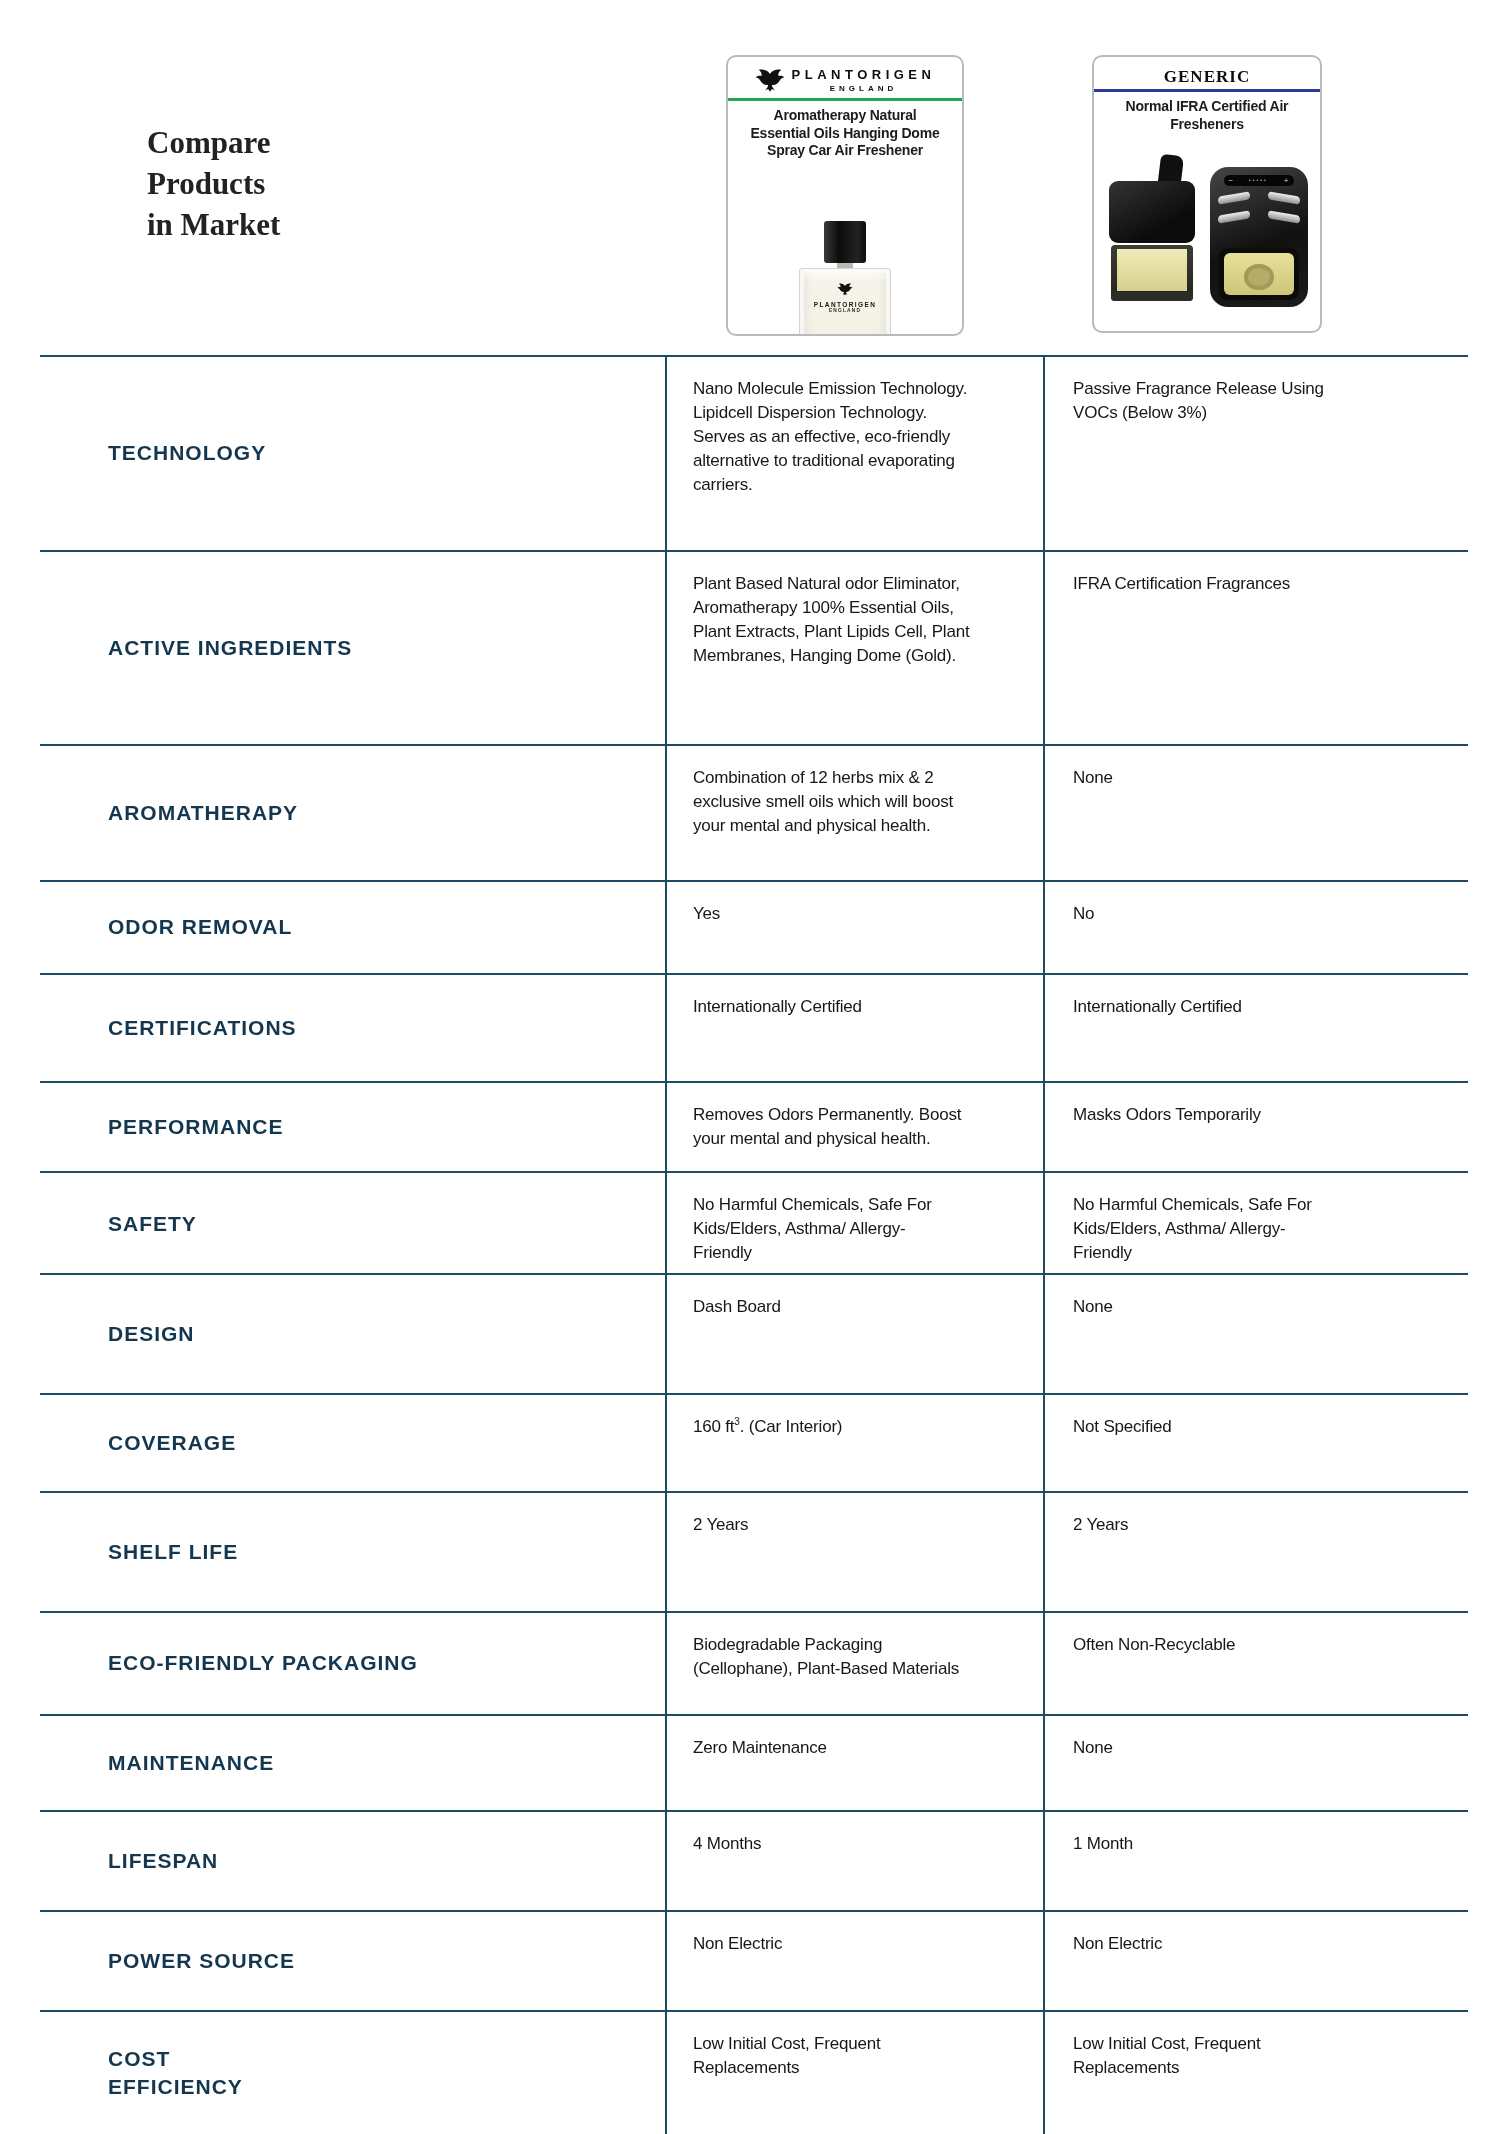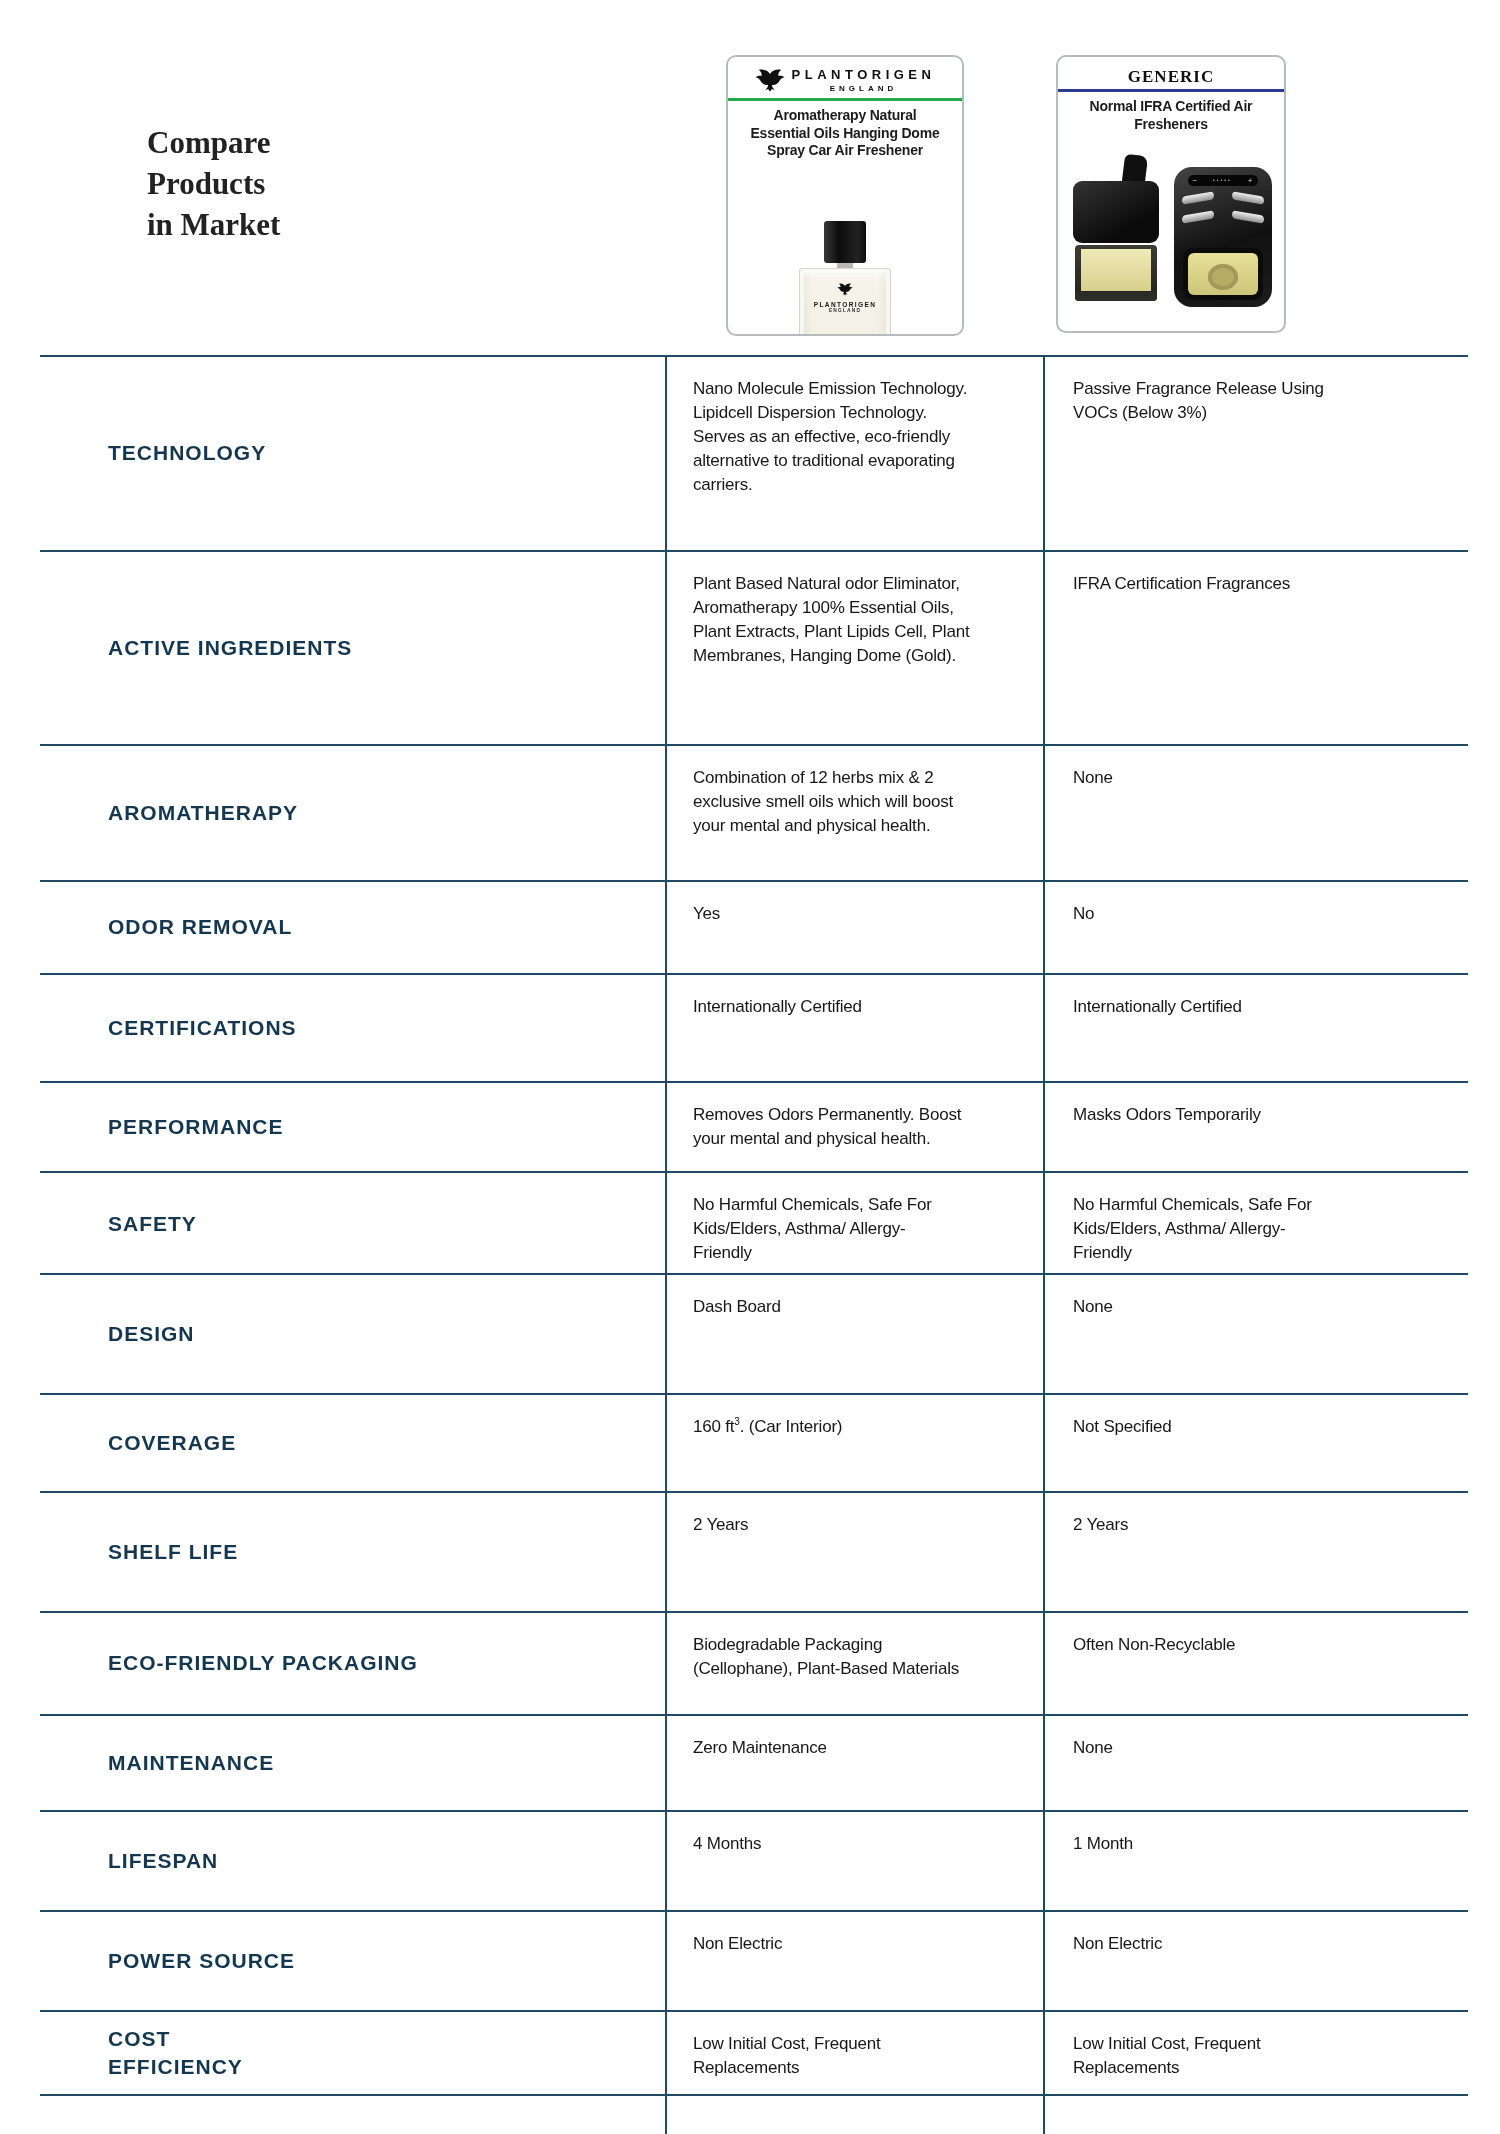--- a/index.html
+++ b/index.html
@@ -19,21 +19,21 @@
     position:absolute;left:147px;top:122px;
     font-family:"Liberation Serif", serif;font-weight:700;
     font-size:31px;line-height:41px;color:#222;white-space:pre-line;
   }
   
   .card{
     position:absolute;top:55px;background:#fff;border:2px solid #b7bbbe;
     border-radius:10px;overflow:hidden;text-align:center;
   }
   .card1{left:726px;width:238px;height:281px}
-  .card2{left:1056px;width:230px;height:278px}
+  .card2{left:1092px;width:230px;height:278px}
   .brand-row{display:flex;align-items:center;justify-content:center;gap:7px;margin-top:9px;height:28px}
   .eagle{display:inline-block;line-height:0}
   .eagle svg{fill:#101010}
   .eagle.sm svg{width:30px;height:25px}
   .eagle.xs svg{width:16px;height:13px}
   .brand-name{font-size:13px;font-weight:700;letter-spacing:4.5px;color:#0e0e0e}
   .brand-sub{font-size:8px;font-weight:700;letter-spacing:4px;color:#0e0e0e;margin-top:2px}
   .accent{height:3px;width:100%;margin-top:4px}
   .accent.green{background:var(--green)}
   .accent.navy{background:var(--navy);margin-top:2px}
@@ -103,21 +103,21 @@
   .t-row:nth-child(5){height:108px}
   .t-row:nth-child(6){height:90px}
   .t-row:nth-child(7){height:102px}
   .t-row:nth-child(8){height:120px}
   .t-row:nth-child(9){height:98px}
   .t-row:nth-child(10){height:120px}
   .t-row:nth-child(11){height:103px}
   .t-row:nth-child(12){height:96px}
   .t-row:nth-child(13){height:100px}
   .t-row:nth-child(14){height:100px}
-  .t-row:nth-child(15){height:84px}
+  .t-row:nth-child(15){height:124px}
   .t-row:nth-child(16){height:57px}
   .t-label{
     display:flex;align-items:center;padding-left:68px;
     font-family:Liberation Sans, sans-serif;font-weight:700;
     font-size:21px;letter-spacing:1px;color:var(--label);
     white-space:pre-line;line-height:1.35;
   }
   .t-cell{
     border-left:2px solid var(--rule);
     padding:20px 14px 10px 26px;

